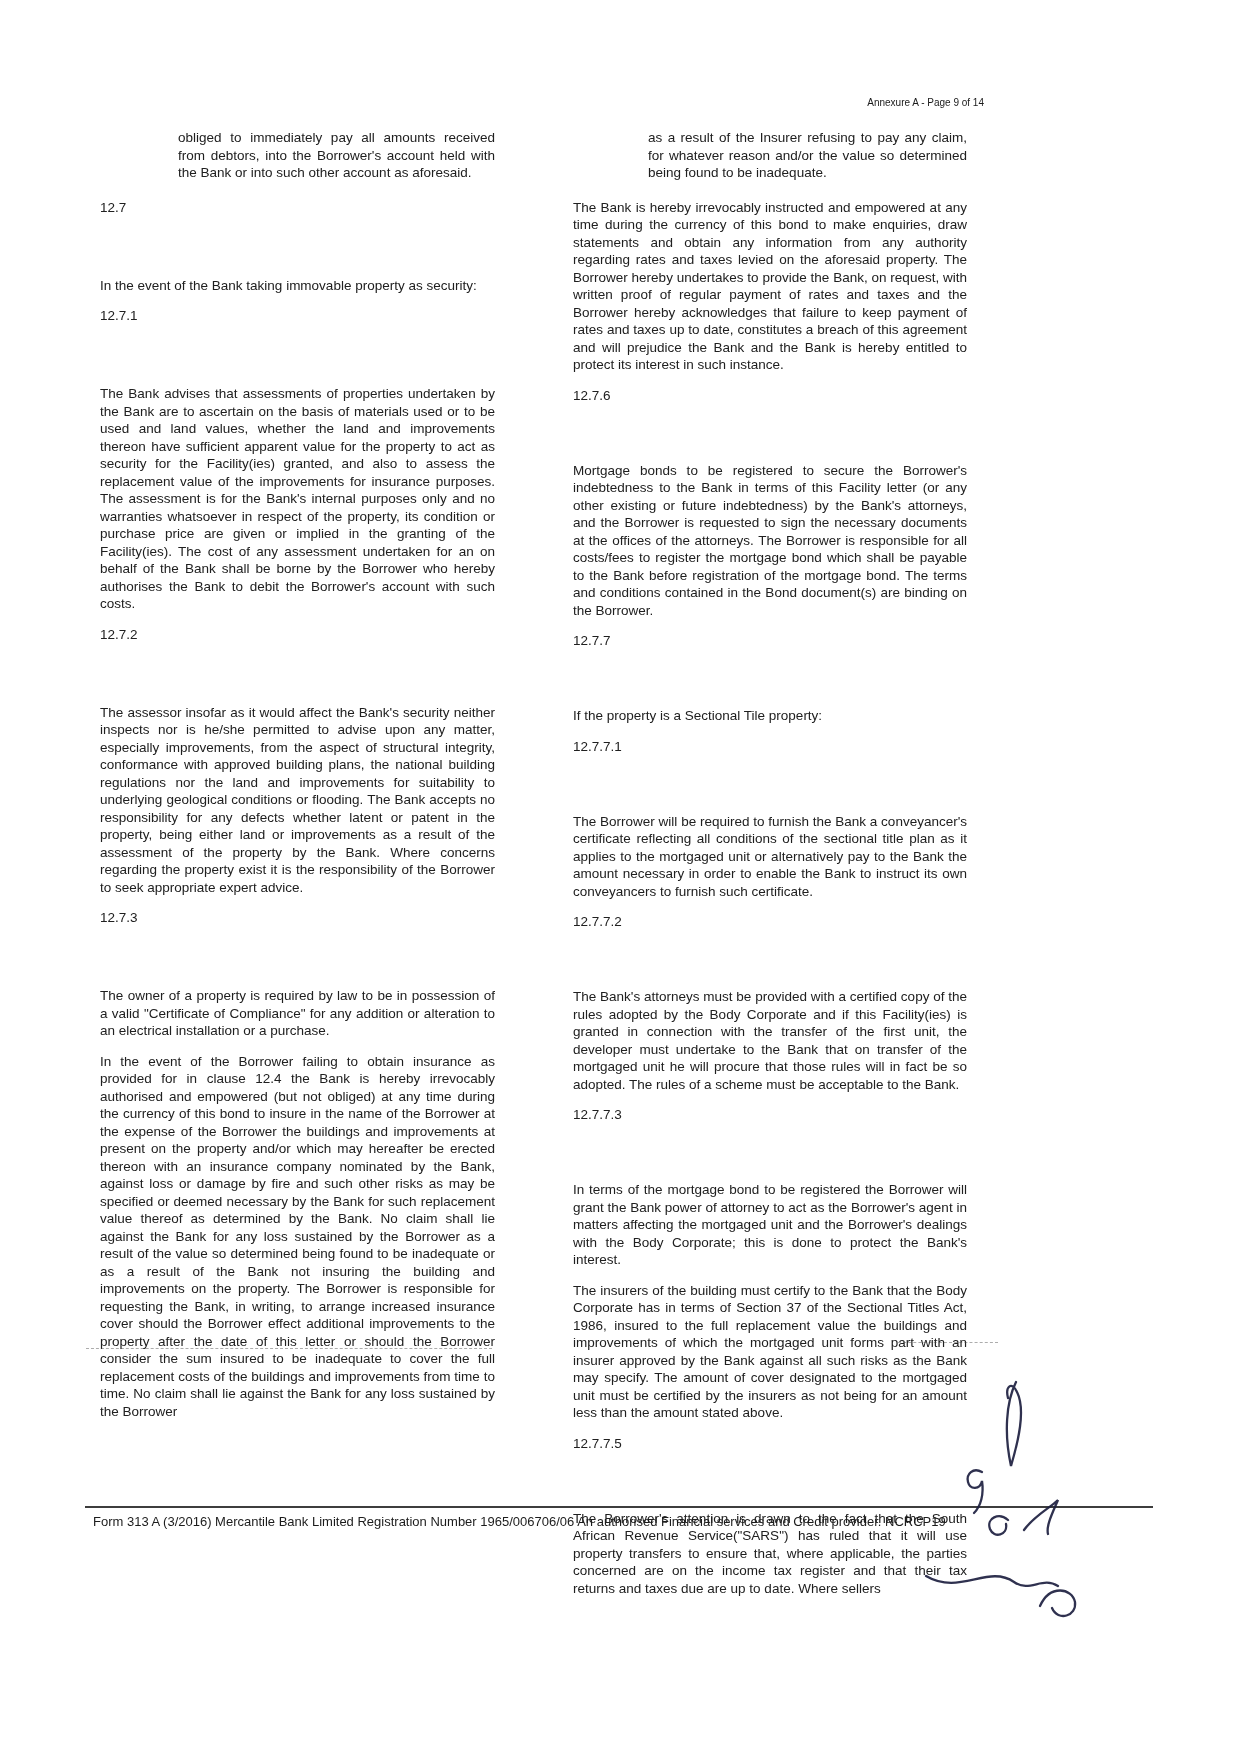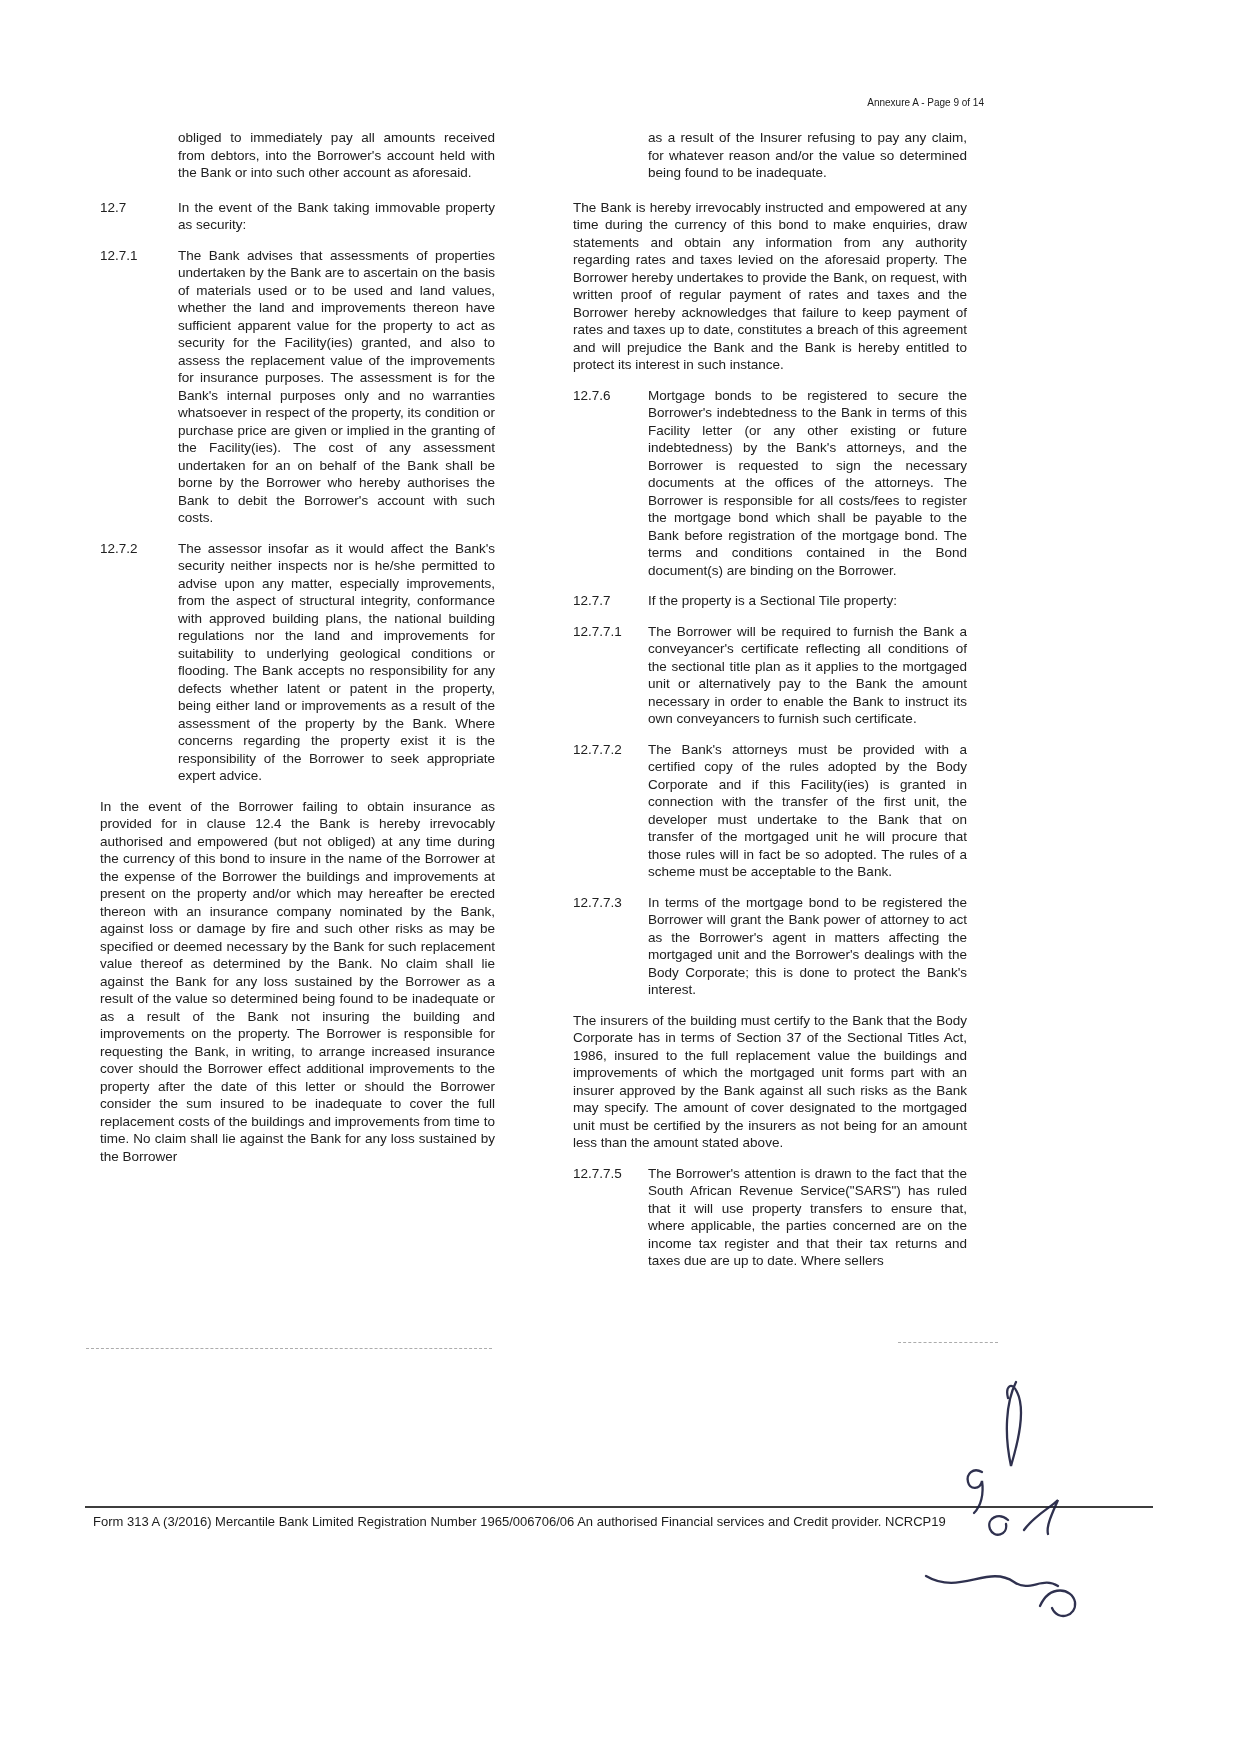--- a/index.html
+++ b/index.html
@@ -28,21 +28,21 @@
 
   .para, .clause-num, .clause-text {
     font-size:13.5px;
     line-height:17.5px;
     color:#202020;
   }
   .para { text-align:justify; margin-bottom:17px; }
   .col-left  .para.cont { margin-left:78px; }
   .col-right .para.cont { margin-left:75px; }
 
-  .clause { display:flex; margin-bottom:13px; }
+  .clause { display:flex; margin-bottom:13px;flex-direction:column; }
   .col-left  .clause-num { flex:0 0 78px; }
   .col-right .clause-num { flex:0 0 75px; }
   .clause-text { flex:1; text-align:justify; }
 
   .footer-line {
     position:absolute;
     left:85px; top:1506px;
     width:1068px;
     border-top:2px solid #3d3d3d;
   }
@@ -92,20 +92,24 @@
     <div class="clause">
       <div class="clause-num">12.7.1</div>
       <div class="clause-text">The Bank advises that assessments of properties undertaken by the Bank are to ascertain on the basis of materials used or to be used and land values, whether the land and improvements thereon have sufficient apparent value for the property to act as security for the Facility(ies) granted, and also to assess the replacement value of the improvements for insurance purposes. The assessment is for the Bank's internal purposes only and no warranties whatsoever in respect of the property, its condition or purchase price are given or implied in the granting of the Facility(ies). The cost of any assessment undertaken for an on behalf of the Bank shall be borne by the Borrower who hereby authorises the Bank to debit the Borrower's account with such costs.</div>
     </div>
 
     <div class="clause">
       <div class="clause-num">12.7.2</div>
       <div class="clause-text">The assessor insofar as it would affect the Bank's security neither inspects nor is he/she permitted to advise upon any matter, especially improvements, from the aspect of structural integrity, conformance with approved building plans, the national building regulations nor the land and improvements for suitability to underlying geological conditions or flooding. The Bank accepts no responsibility for any defects whether latent or patent in the property, being either land or improvements as a result of the assessment of the property by the Bank. Where concerns regarding the property exist it is the responsibility of the Borrower to seek appropriate expert advice.</div>
     </div>
 
+    <div class="clause">
+      <div class="clause-num">12.7.3</div>
+      <div class="clause-text">The owner of a property is required by law to be in possession of a valid "Certificate of Compliance" for any addition or alteration to an electrical installation or a purchase.</div>
+    </div>
 
     <div class="clause">
       <div class="clause-text">In the event of the Borrower failing to obtain insurance as provided for in clause 12.4 the Bank is hereby irrevocably authorised and empowered (but not obliged) at any time during the currency of this bond to insure in the name of the Borrower at the expense of the Borrower the buildings and improvements at present on the property and/or which may hereafter be erected thereon with an insurance company nominated by the Bank, against loss or damage by fire and such other risks as may be specified or deemed necessary by the Bank for such replacement value thereof as determined by the Bank. No claim shall lie against the Bank for any loss sustained by the Borrower as a result of the value so determined being found to be inadequate or as a result of the Bank not insuring the building and improvements on the property. The Borrower is responsible for requesting the Bank, in writing, to arrange increased insurance cover should the Borrower effect additional improvements to the property after the date of this letter or should the Borrower consider the sum insured to be inadequate to cover the full replacement costs of the buildings and improvements from time to time. No claim shall lie against the Bank for any loss sustained by the Borrower</div>
     </div>
   </div>
 
   <div class="col col-right">
     <div class="para cont">as a result of the Insurer refusing to pay any claim, for whatever reason and/or the value so determined being found to be inadequate.</div>
 
     <div class="clause">

